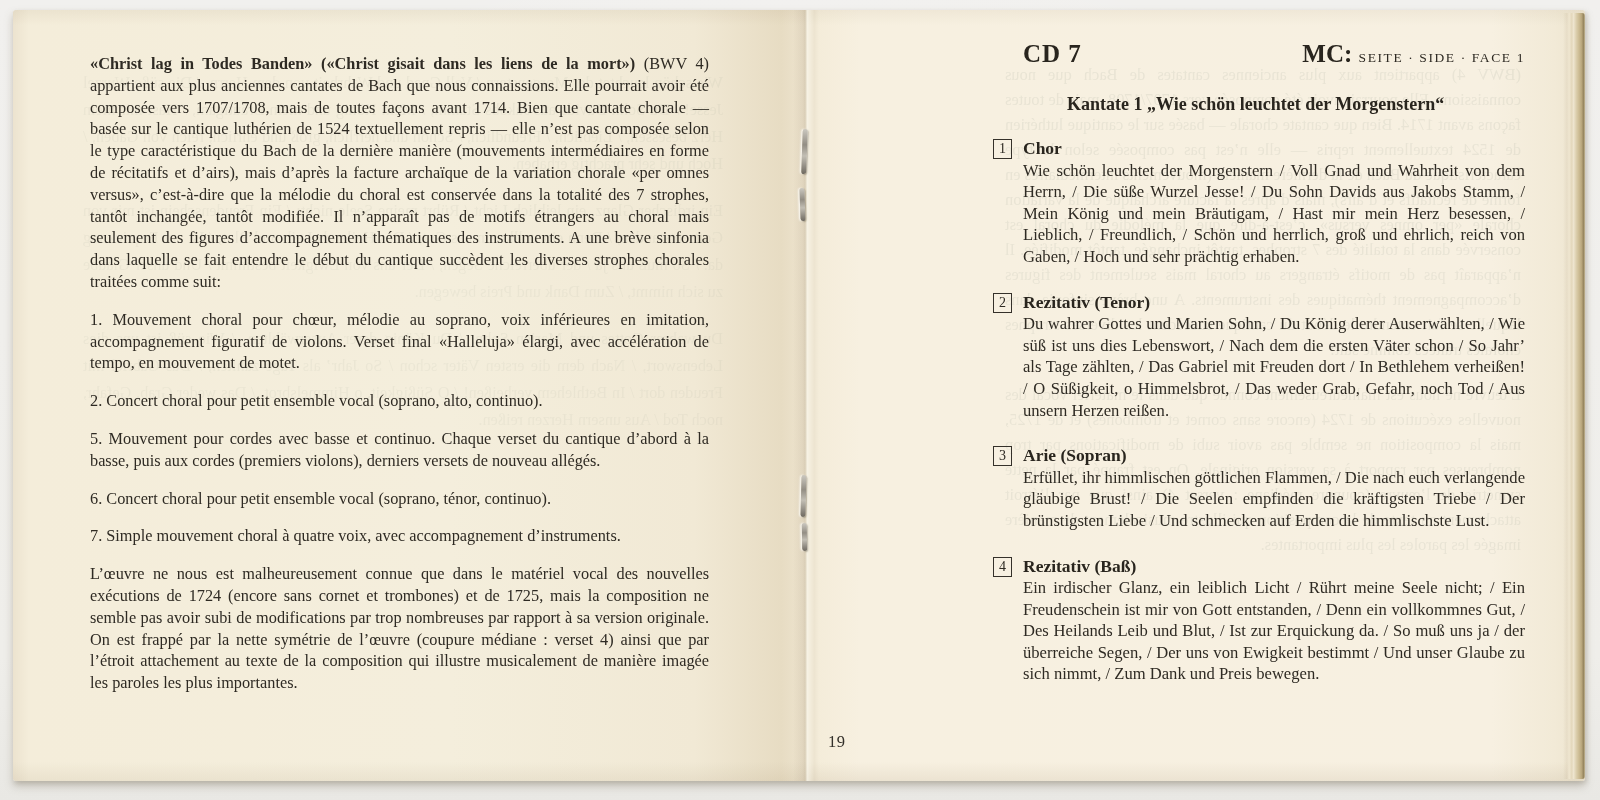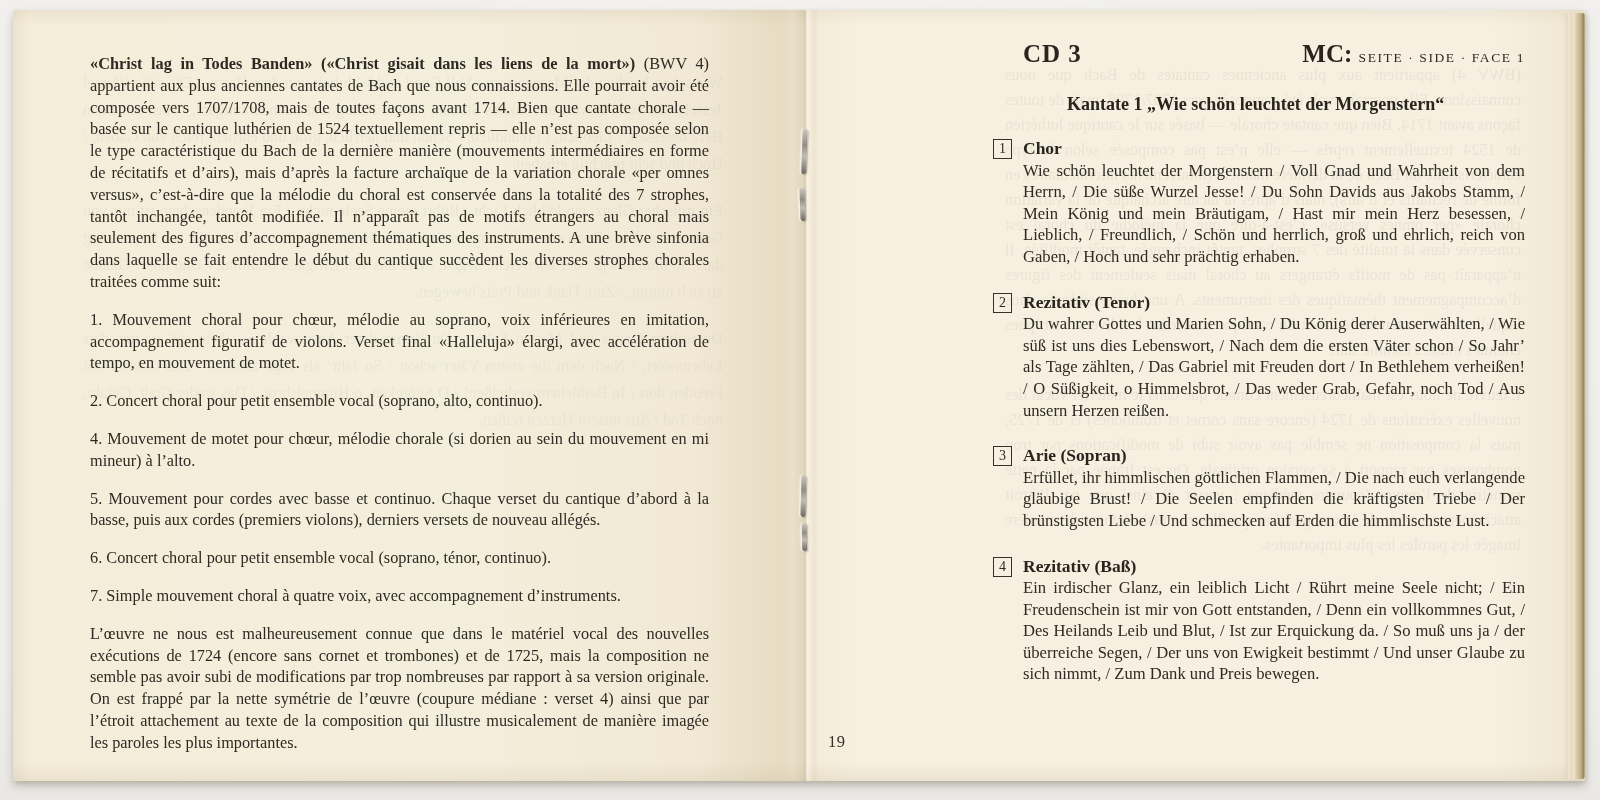--- a/index.html
+++ b/index.html
@@ -121,37 +121,36 @@
     <div class="page page-left">
       <div class="ghost ghost-left" aria-hidden="true">
         <p>Wie schön leuchtet der Morgenstern / Voll Gnad und Wahrheit von dem Herrn, / Die süße Wurzel Jesse! / Du Sohn Davids aus Jakobs Stamm, / Mein König und mein Bräutigam, / Hast mir mein Herz besessen, / Lieblich, / Freundlich, / Schön und herrlich, groß und ehrlich, reich von Gaben, / Hoch und sehr prächtig erhaben.</p>
         <p>Ein irdischer Glanz, ein leiblich Licht / Rührt meine Seele nicht; / Ein Freudenschein ist mir von Gott entstanden, / Denn ein vollkommnes Gut, / Des Heilands Leib und Blut, / Ist zur Erquickung da. / So muß uns ja / der überreiche Segen, / Der uns von Ewigkeit bestimmt / Und unser Glaube zu sich nimmt, / Zum Dank und Preis bewegen.</p>
         <p>Du wahrer Gottes und Marien Sohn, / Du König derer Auserwählten, / Wie süß ist uns dies Lebenswort, / Nach dem die ersten Väter schon / So Jahr’ als Tage zählten, / Das Gabriel mit Freuden dort / In Bethlehem verheißen! / O Süßigkeit, o Himmelsbrot, / Das weder Grab, Gefahr, noch Tod / Aus unsern Herzen reißen.</p>
       </div>
       <div class="ltext" lang="fr">
         <p><span class="b">«Christ lag in Todes Banden» («Christ gisait dans les liens de la mort»)</span><span> (BWV 4) appartient aux plus anciennes cantates de Bach que nous connaissions. Elle pourrait avoir été composée vers 1707/1708, mais de toutes façons avant 1714. Bien que cantate chorale — basée sur le cantique luthérien de 1524 textuellement repris — elle n’est pas composée selon le type caractéristique du Bach de la dernière manière (mouvements intermédiaires en forme de récitatifs et d’airs), mais d’après la facture archaïque de la variation chorale «per omnes versus», c’est-à-dire que la mélodie du choral est conservée dans la totalité des 7 strophes, tantôt inchangée, tantôt modifiée. Il n’apparaît pas de motifs étrangers au choral mais seulement des figures d’accompagnement thématiques des instruments. A une brève sinfonia dans laquelle se fait entendre le début du cantique succèdent les diverses strophes chorales traitées comme suit:</span></p>
         <p>1. Mouvement choral pour chœur, mélodie au soprano, voix inférieures en imitation, accompagnement figuratif de violons. Verset final «Halleluja» élargi, avec accélération de tempo, en mouvement de motet.</p>
         <p>2. Concert choral pour petit ensemble vocal (soprano, alto, continuo).</p>
-        <p>4. Mouvement de motet pour chœur, mélodie chorale (si dorien au sein du mouvement en mi mineur) à l’alto.</p>
         <p>5. Mouvement pour cordes avec basse et continuo. Chaque verset du cantique d’abord à la basse, puis aux cordes (premiers violons), derniers versets de nouveau allégés.</p>
         <p>6. Concert choral pour petit ensemble vocal (soprano, ténor, continuo).</p>
         <p>7. Simple mouvement choral à quatre voix, avec accompagnement d’instruments.</p>
         <p>L’œuvre ne nous est malheureusement connue que dans le matériel vocal des nouvelles exécutions de 1724 (encore sans cornet et trombones) et de 1725, mais la composition ne semble pas avoir subi de modifications par trop nombreuses par rapport à sa version originale. On est frappé par la nette symétrie de l’œuvre (coupure médiane : verset 4) ainsi que par l’étroit attachement au texte de la composition qui illustre musicalement de manière imagée les paroles les plus importantes.</p>
       </div>
       <div class="pagenum pagenum-left">18</div>
     </div>
 
     <div class="page page-right">
       <div class="ghost ghost-right" aria-hidden="true">
         <p> (BWV 4) appartient aux plus anciennes cantates de Bach que nous connaissions. Elle pourrait avoir été composée vers 1707/1708, mais de toutes façons avant 1714. Bien que cantate chorale — basée sur le cantique luthérien de 1524 textuellement repris — elle n’est pas composée selon le type caractéristique du Bach de la dernière manière (mouvements intermédiaires en forme de récitatifs et d’airs), mais d’après la facture archaïque de la variation chorale «per omnes versus», c’est-à-dire que la mélodie du choral est conservée dans la totalité des 7 strophes, tantôt inchangée, tantôt modifiée. Il n’apparaît pas de motifs étrangers au choral mais seulement des figures d’accompagnement thématiques des instruments. A une brève sinfonia dans laquelle se fait entendre le début du cantique succèdent les diverses strophes chorales traitées comme suit:</p>
         <p>L’œuvre ne nous est malheureusement connue que dans le matériel vocal des nouvelles exécutions de 1724 (encore sans cornet et trombones) et de 1725, mais la composition ne semble pas avoir subi de modifications par trop nombreuses par rapport à sa version originale. On est frappé par la nette symétrie de l’œuvre (coupure médiane : verset 4) ainsi que par l’étroit attachement au texte de la composition qui illustre musicalement de manière imagée les paroles les plus importantes.</p>
       </div>
 
       <div class="rhead">
-        <span class="cd-label">CD 3</span>
+        <span class="cd-label">CD 7</span>
         <span class="mc-wrap"><span>MC</span><span>:</span>&nbsp;<span class="mc-detail">SEITE · SIDE · FACE 1</span></span>
       </div>
 
       <div class="kantate-title" lang="de">Kantate 1 „Wie schön leuchtet der Morgenstern“</div>
 
       <div class="rtext" lang="de">
         <div class="sec">
           <div class="num-box">1</div>
           <div>
             <div class="sec-title">Chor</div>

